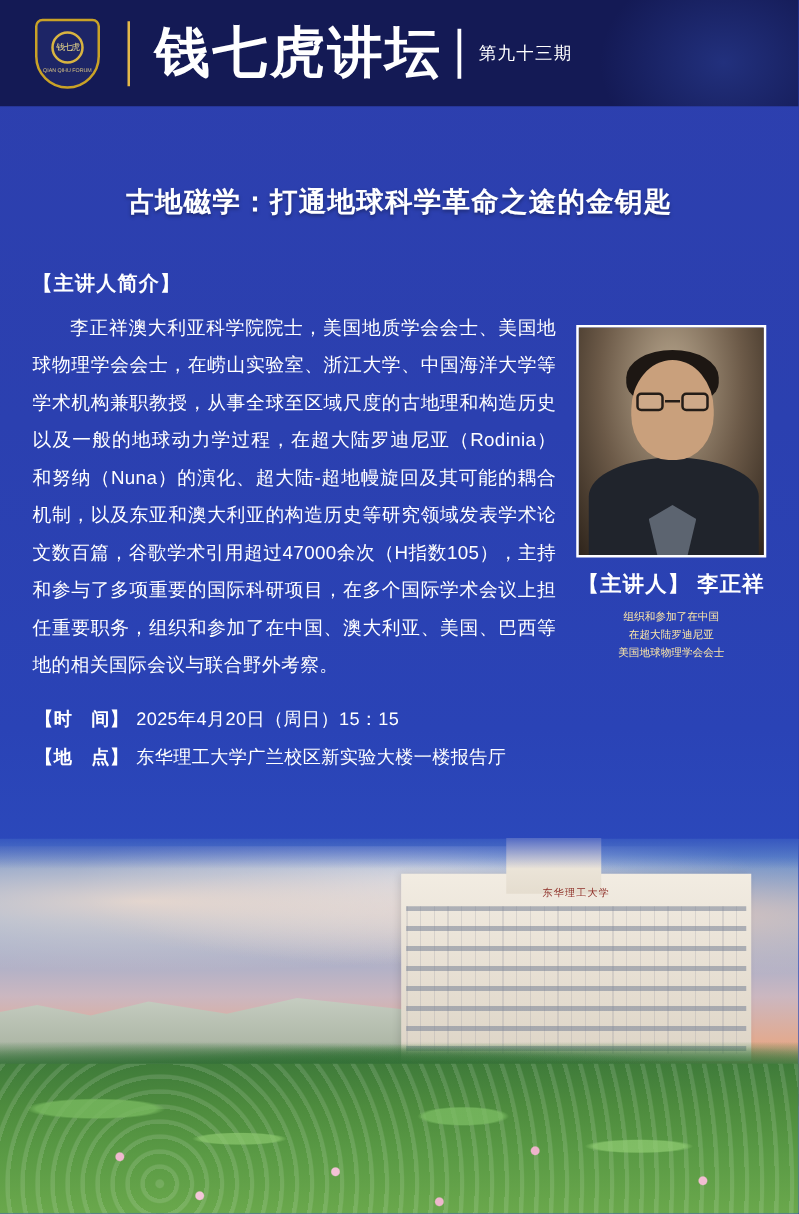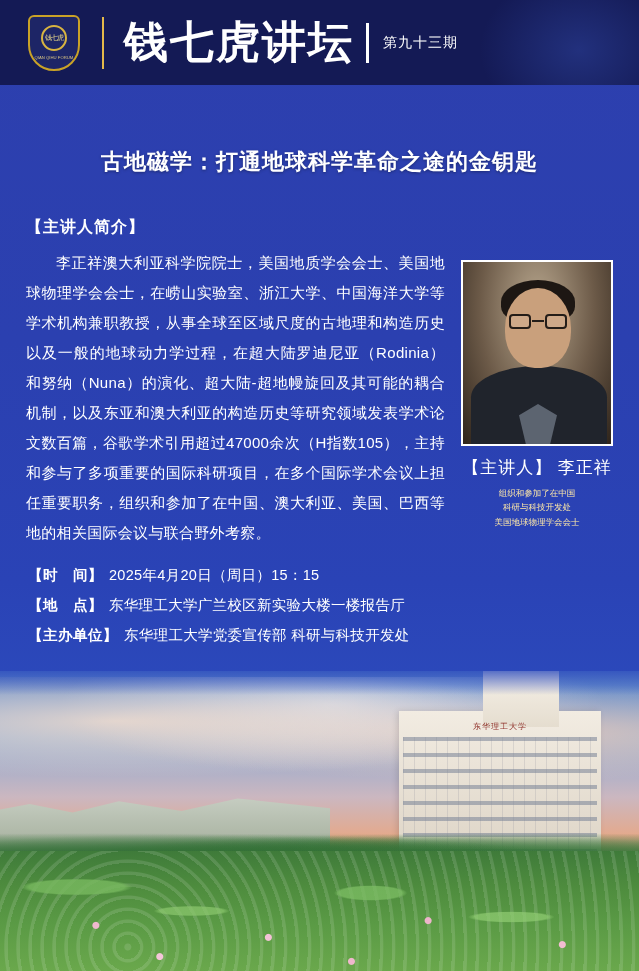--- a/index.html
+++ b/index.html
@@ -188,21 +188,21 @@
   .photo .shirt {
     position: absolute;
     left: 56px; bottom: 0;
     width: 38px; height: 40px;
     background: #5c6470;
     clip-path: polygon(50% 0, 100% 28%, 82% 100%, 18% 100%, 0 28%);
   }
   .speaker-name {
     margin-top: 10px;
     font-size: 17px;
-    font-weight: normal;
+    font-weight: bold;
     letter-spacing: 1px;
     white-space: nowrap;
   }
   .speaker-credentials {
     margin-top: 7px;
     font-size: 8.5px;
     line-height: 1.7;
     color: #ffe9a8;
     text-align: center;
   }
@@ -241,22 +241,22 @@
   }
   .clouds {
     position: absolute; left: 0; right: 0; top: 6px; height: 110px;
     background:
       radial-gradient(ellipse at 18% 40%, rgba(255,228,205,0.75) 0%, rgba(255,228,205,0) 60%),
       radial-gradient(ellipse at 52% 25%, rgba(255,255,255,0.5) 0%, rgba(255,255,255,0) 58%),
       radial-gradient(ellipse at 80% 50%, rgba(255,210,180,0.7) 0%, rgba(255,210,180,0) 62%);
   }
   .building {
     position: absolute;
-    right: 38px; top: 40px;
-    width: 202px; height: 150px;
+    right: 38px; top: 28px;
+    width: 280px; height: 150px;
     background: linear-gradient(180deg, #f2ece2 0%, #ddd4c6 100%);
     box-shadow: -2px 0 6px rgba(0,0,0,0.12);
     text-align: right;
   }
   .building .tower {
     position: absolute;
     left: 84px; top: -42px;
     width: 76px; height: 58px;
     background: linear-gradient(180deg, #f6f1e8, #e5ddcf);
   }
@@ -369,39 +369,35 @@
             <b></b>
             <i class="r"></i>
         </div>
       </div>
       <div class="speaker-name">
         <span>【主讲人】</span>
         <span>李正祥</span>
       </div>
       <div class="speaker-credentials">
         <div>组织和参加了在中国</div>
-        <div>科研与科技开发处</div>
+        <div>在超大陆罗迪尼亚</div>
         <div>美国地球物理学会会士</div>
       </div>
     </div>
 
     <div class="bio">李正祥澳大利亚科学院院士，美国地质学会会士、美国地球物理学会会士，在崂山实验室、浙江大学、中国海洋大学等学术机构兼职教授，从事全球至区域尺度的古地理和构造历史以及一般的地球动力学过程，在超大陆罗迪尼亚（Rodinia）和努纳（Nuna）的演化、超大陆-超地幔旋回及其可能的耦合机制，以及东亚和澳大利亚的构造历史等研究领域发表学术论文数百篇，谷歌学术引用超过47000余次（H指数105），主持和参与了多项重要的国际科研项目，在多个国际学术会议上担任重要职务，组织和参加了在中国、澳大利亚、美国、巴西等地的相关国际会议与联合野外考察。</div>
 
     <div class="info">
       <div class="info-row">
         <span class="info-label">【时　间】</span>
         <span class="info-value">2025年4月20日（周日）15：15</span>
       </div>
       <div class="info-row">
         <span class="info-label">【地　点】</span>
         <span class="info-value">东华理工大学广兰校区新实验大楼一楼报告厅</span>
-      </div>
-      <div class="info-row">
-        <span class="info-label">【主办单位】</span>
-        <span class="info-value">东华理工大学党委宣传部  科研与科技开发处</span>
       </div>
     </div>
   </div>
 
   <div class="campus">
     <div class="sky"></div>
     <div class="clouds"></div>
     <div class="left-buildings"></div>
     <div class="building">
       <div class="tower"></div>

